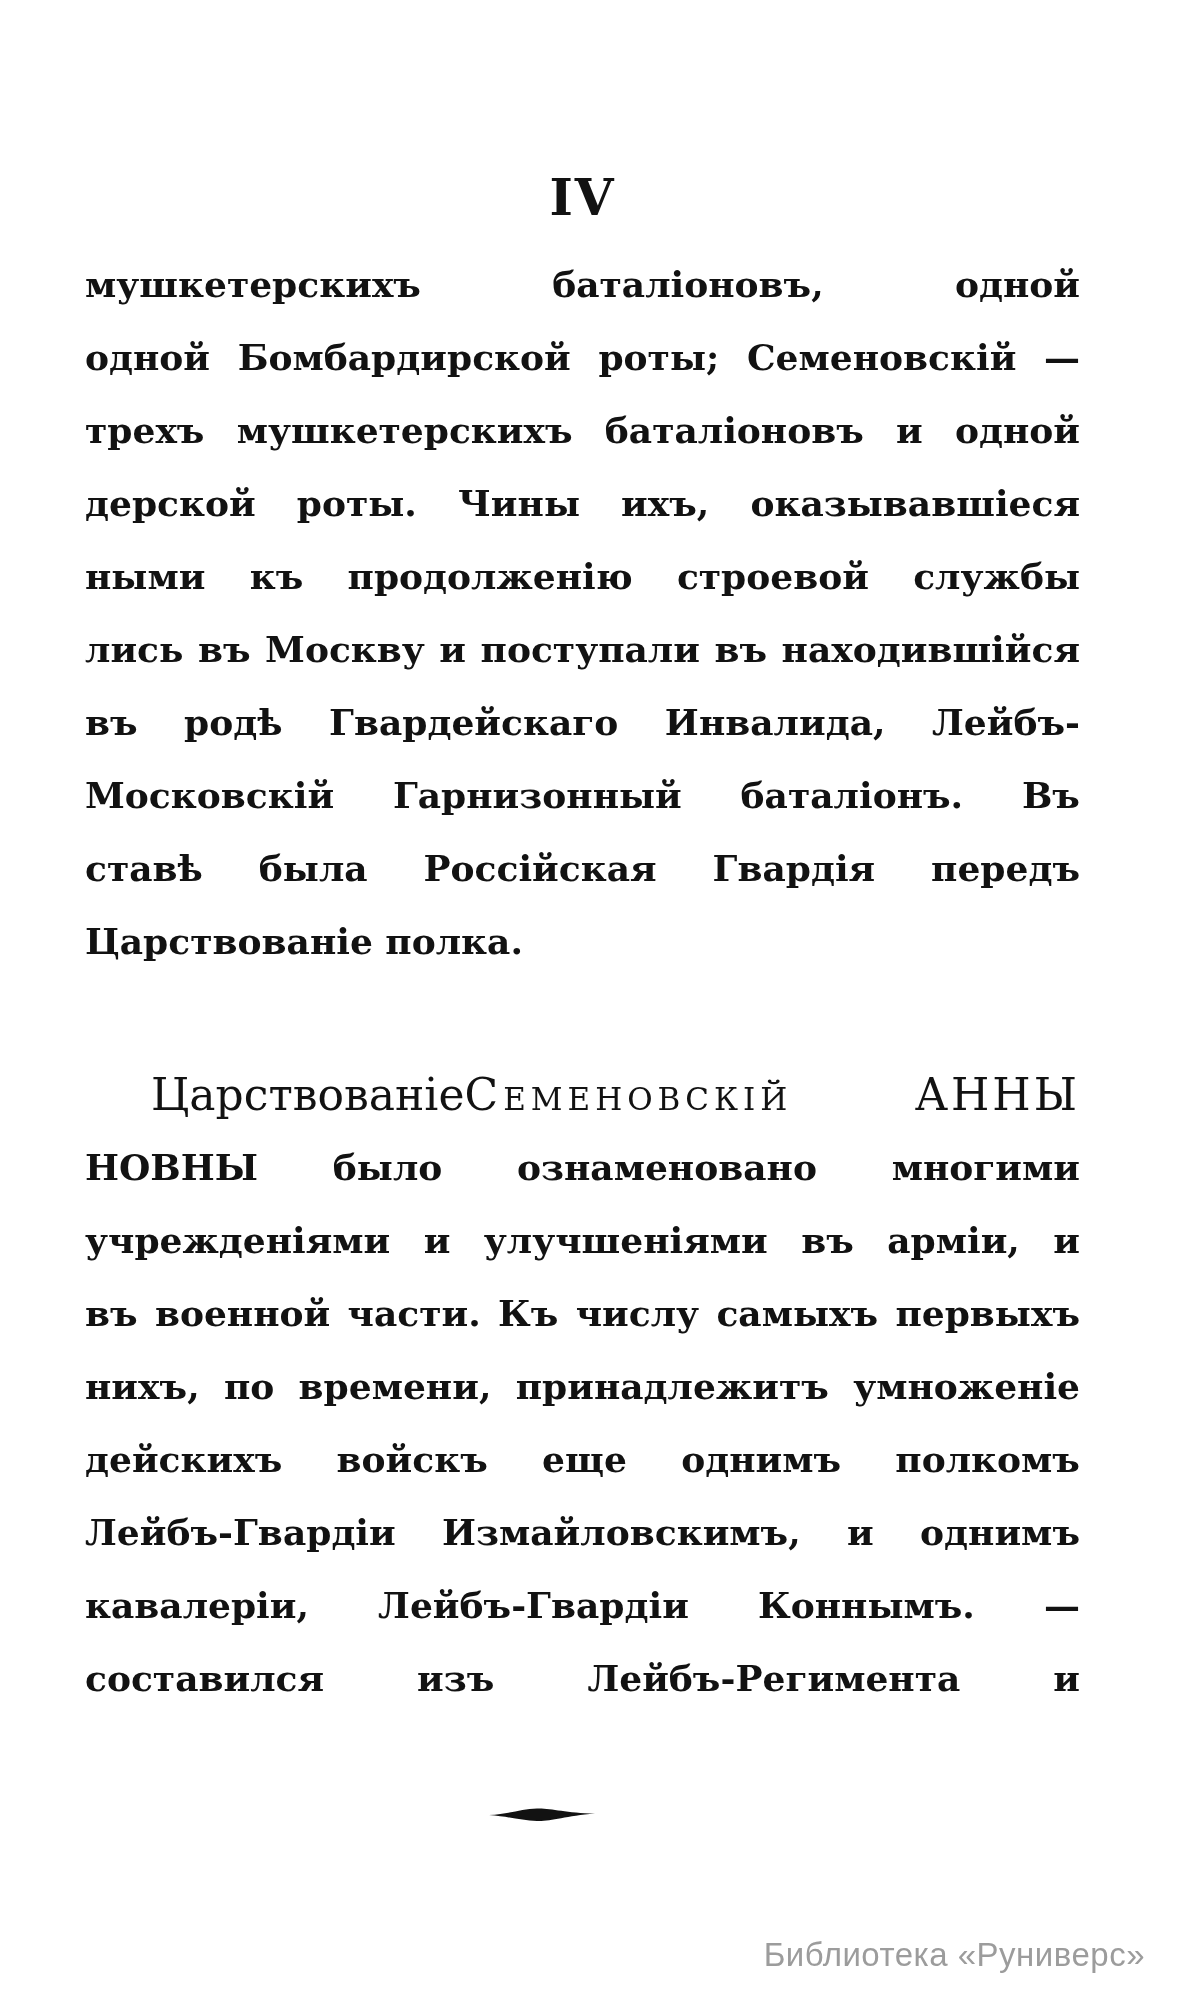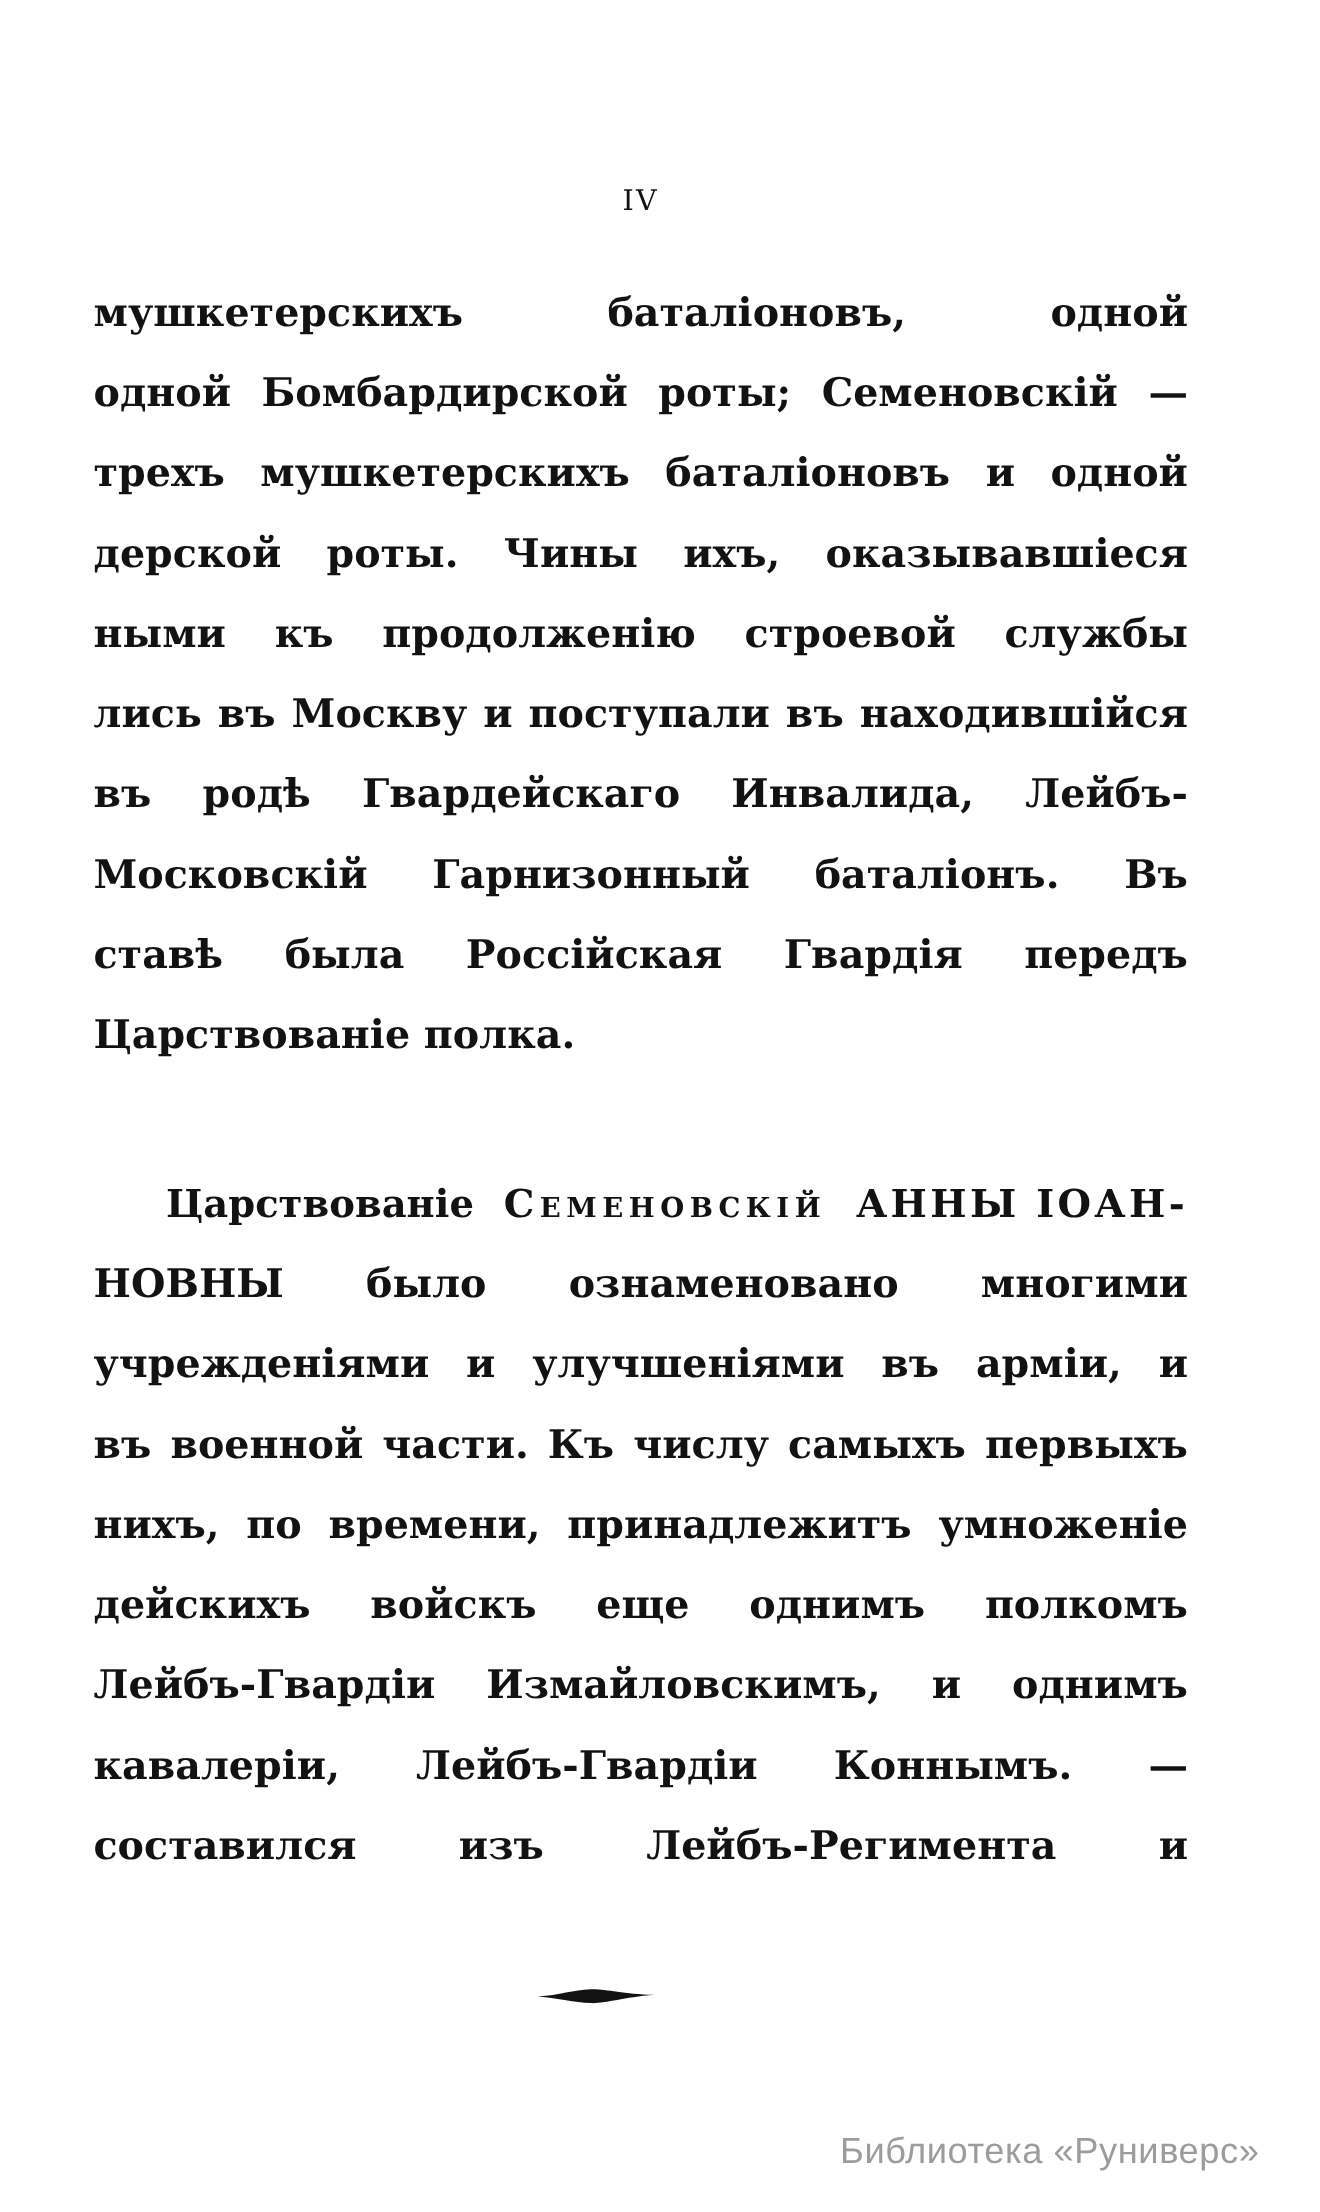--- a/index.html
+++ b/index.html
@@ -11,22 +11,22 @@
     font-family: "DejaVu Serif", serif;
     color: #121212;
     overflow: hidden;
   }
   .page-number {
     position: absolute;
     left: 85px;
     width: 995px;
     top: 168px;
     text-align: center;
-    font-size: 26px;
-    font-weight: normal;
+    font-size: 50px;
+    font-weight: bold;
     letter-spacing: 2px;
   }
   .text-block {
     position: absolute;
     left: 85px;
     width: 995px;
   }
   .p1 { top: 248px; }
   .p2 { top: 1058px; }
   .line {
@@ -40,22 +40,22 @@
     white-space: normal;
   }
   .line.align-left-last { text-align-last: left; }
   .first-line-flex {
     display: flex;
     justify-content: space-between;
     align-items: baseline;
     padding-left: 66px;
     height: 73px;
     line-height: 73px;
-    font-size: 35px;
-    font-weight: bold;
+    font-size: 44px;
+    font-weight: normal;
     overflow: hidden;
   }
   .smallcaps {
     font-variant: small-caps;
     letter-spacing: 5px;
   }
   .allcaps { letter-spacing: 3px; text-align: right; }
   .divider {
     position: absolute;
     left: 489px;

